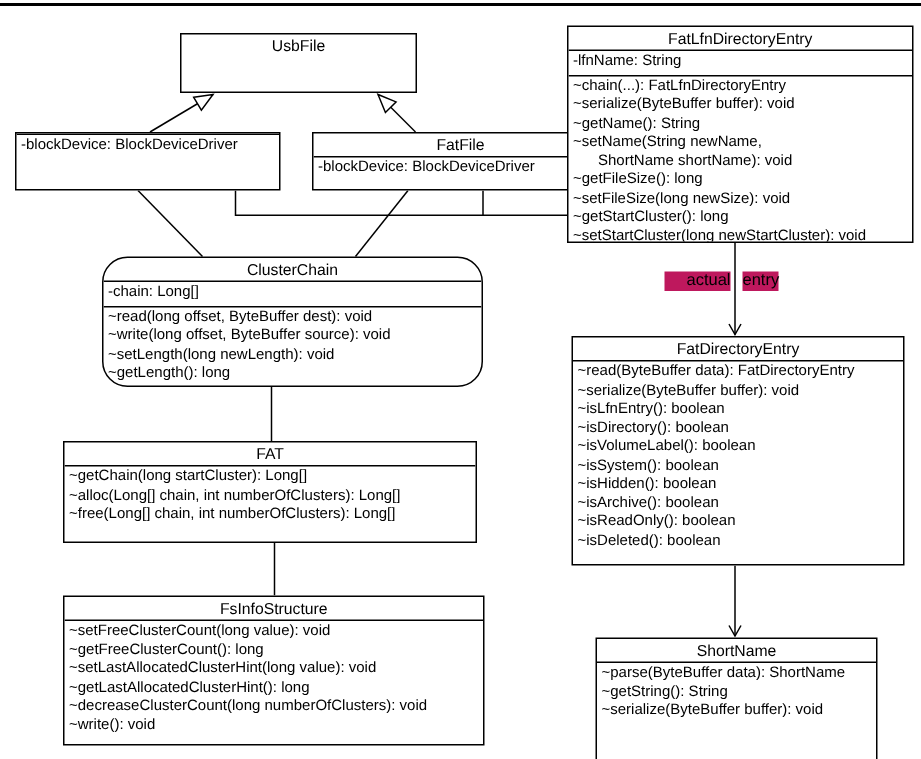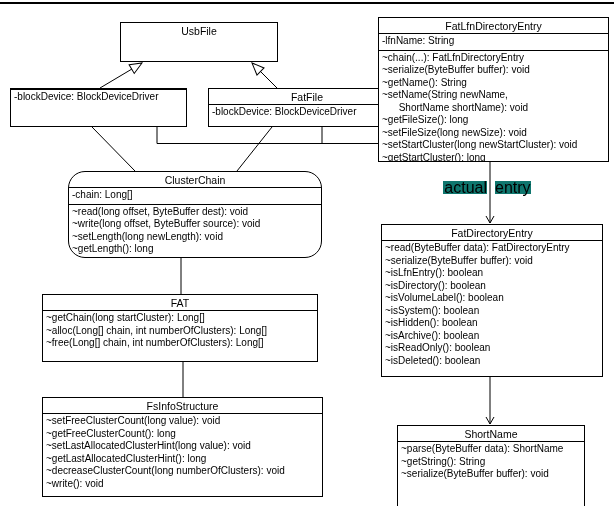--- a/index.html
+++ b/index.html
@@ -40,23 +40,23 @@
     padding: 1px 2px 0 2px;
   }
   .uml-title .stereo { line-height: 15px; }
   .uml-attrs, .uml-methods {
     border-top: 1px solid #000000;
     padding: 1px 3px 2px 3px;
   }
   .member-line { white-space: pre; }
   .edge-label {
     position: absolute;
-    font-size: 16px;
+    font-size: 11px;
     line-height: 13px;
-    background: #0f766e;
+    background: #be185d;
   }
   #label-actual { left: 443px; top: 181px; width: 44px; text-align: right; }
   #label-entry  { left: 495px; top: 181px; }
 </style>
 </head>
 <body>
 
 <div id="canvas">
 
   <div id="top-rule"></div>
@@ -112,22 +112,22 @@
         <div class="member-line">-lfnName: String</div>
       </div>
     <div class="uml-methods">
         <div class="member-line">~chain(...): FatLfnDirectoryEntry</div>
         <div class="member-line">~serialize(ByteBuffer buffer): void</div>
         <div class="member-line">~getName(): String</div>
         <div class="member-line">~setName(String newName,</div>
         <div class="member-line">      ShortName shortName): void</div>
         <div class="member-line">~getFileSize(): long</div>
         <div class="member-line">~setFileSize(long newSize): void</div>
+        <div class="member-line">~getStartCluster(): long</div>
         <div class="member-line">~setStartCluster(long newStartCluster): void</div>
-        <div class="member-line">~getStartCluster(): long</div>
       </div>
   </div>
 
   <div class="uml-box" style="left:68px; top:171px; width:254px; height:87px;border-radius:17px;">
     <div class="uml-title">ClusterChain</div>
     <div class="uml-attrs">
         <div class="member-line">-chain: Long[]</div>
       </div>
     <div class="uml-methods">
         <div class="member-line">~read(long offset, ByteBuffer dest): void</div>

